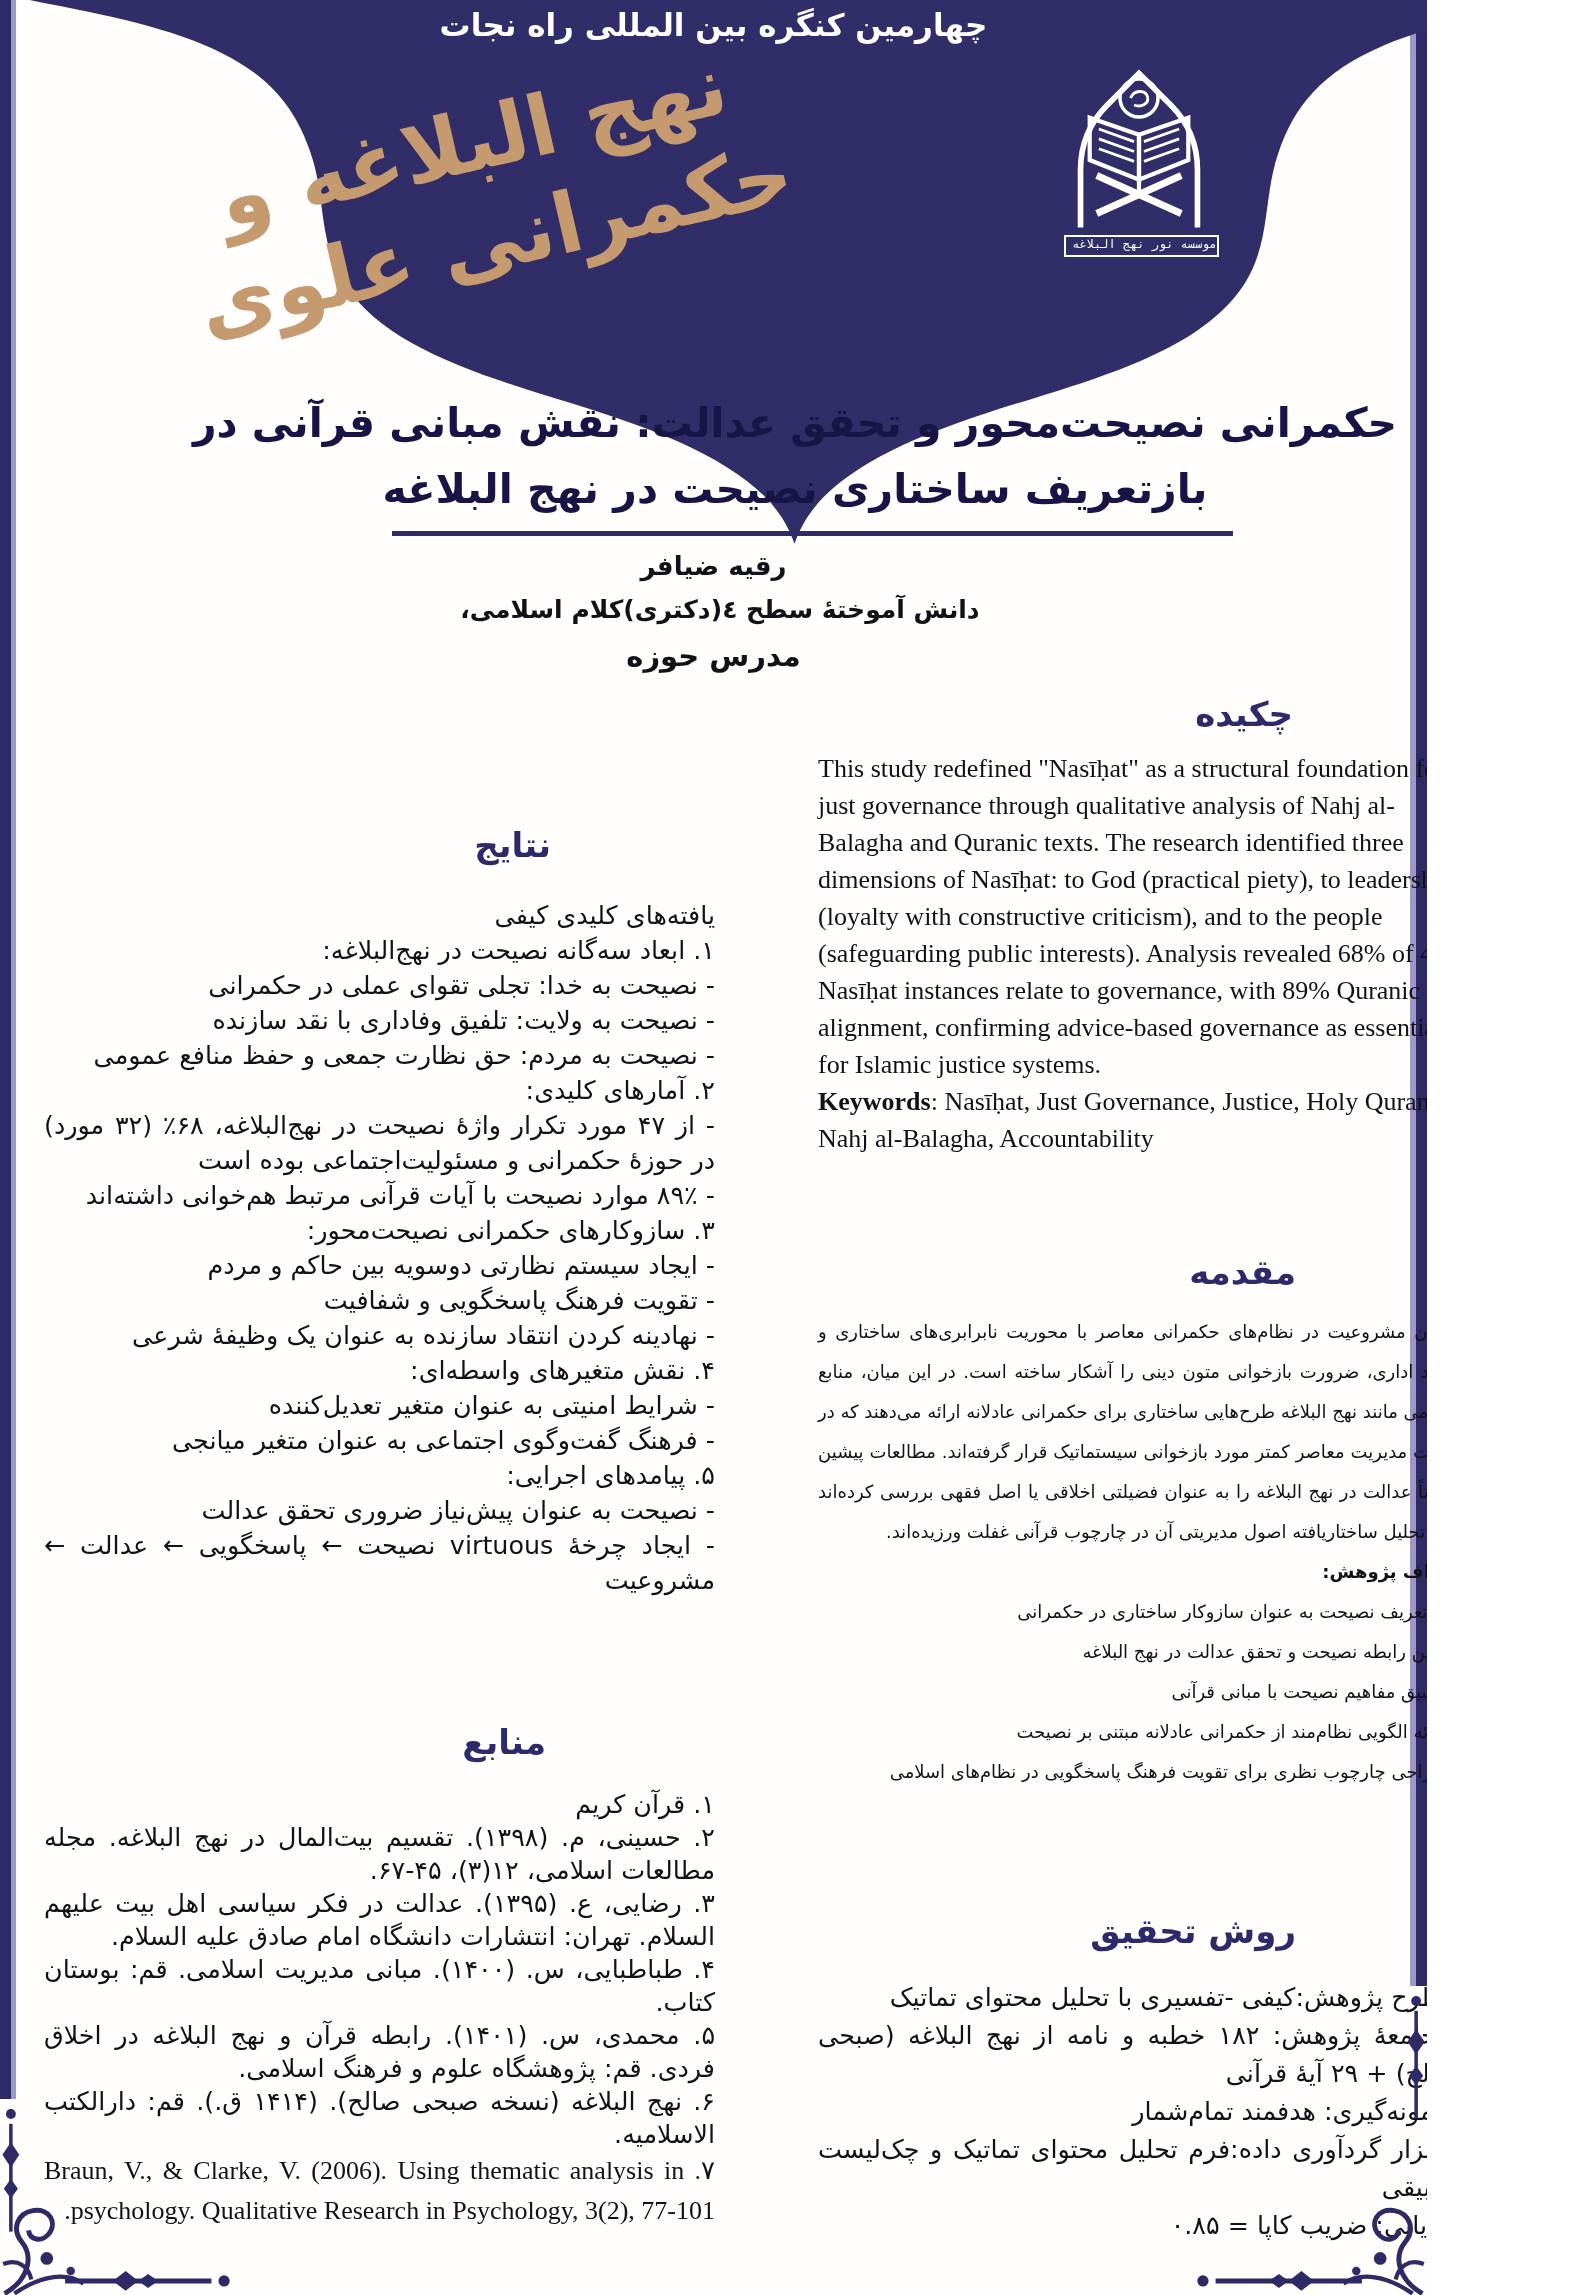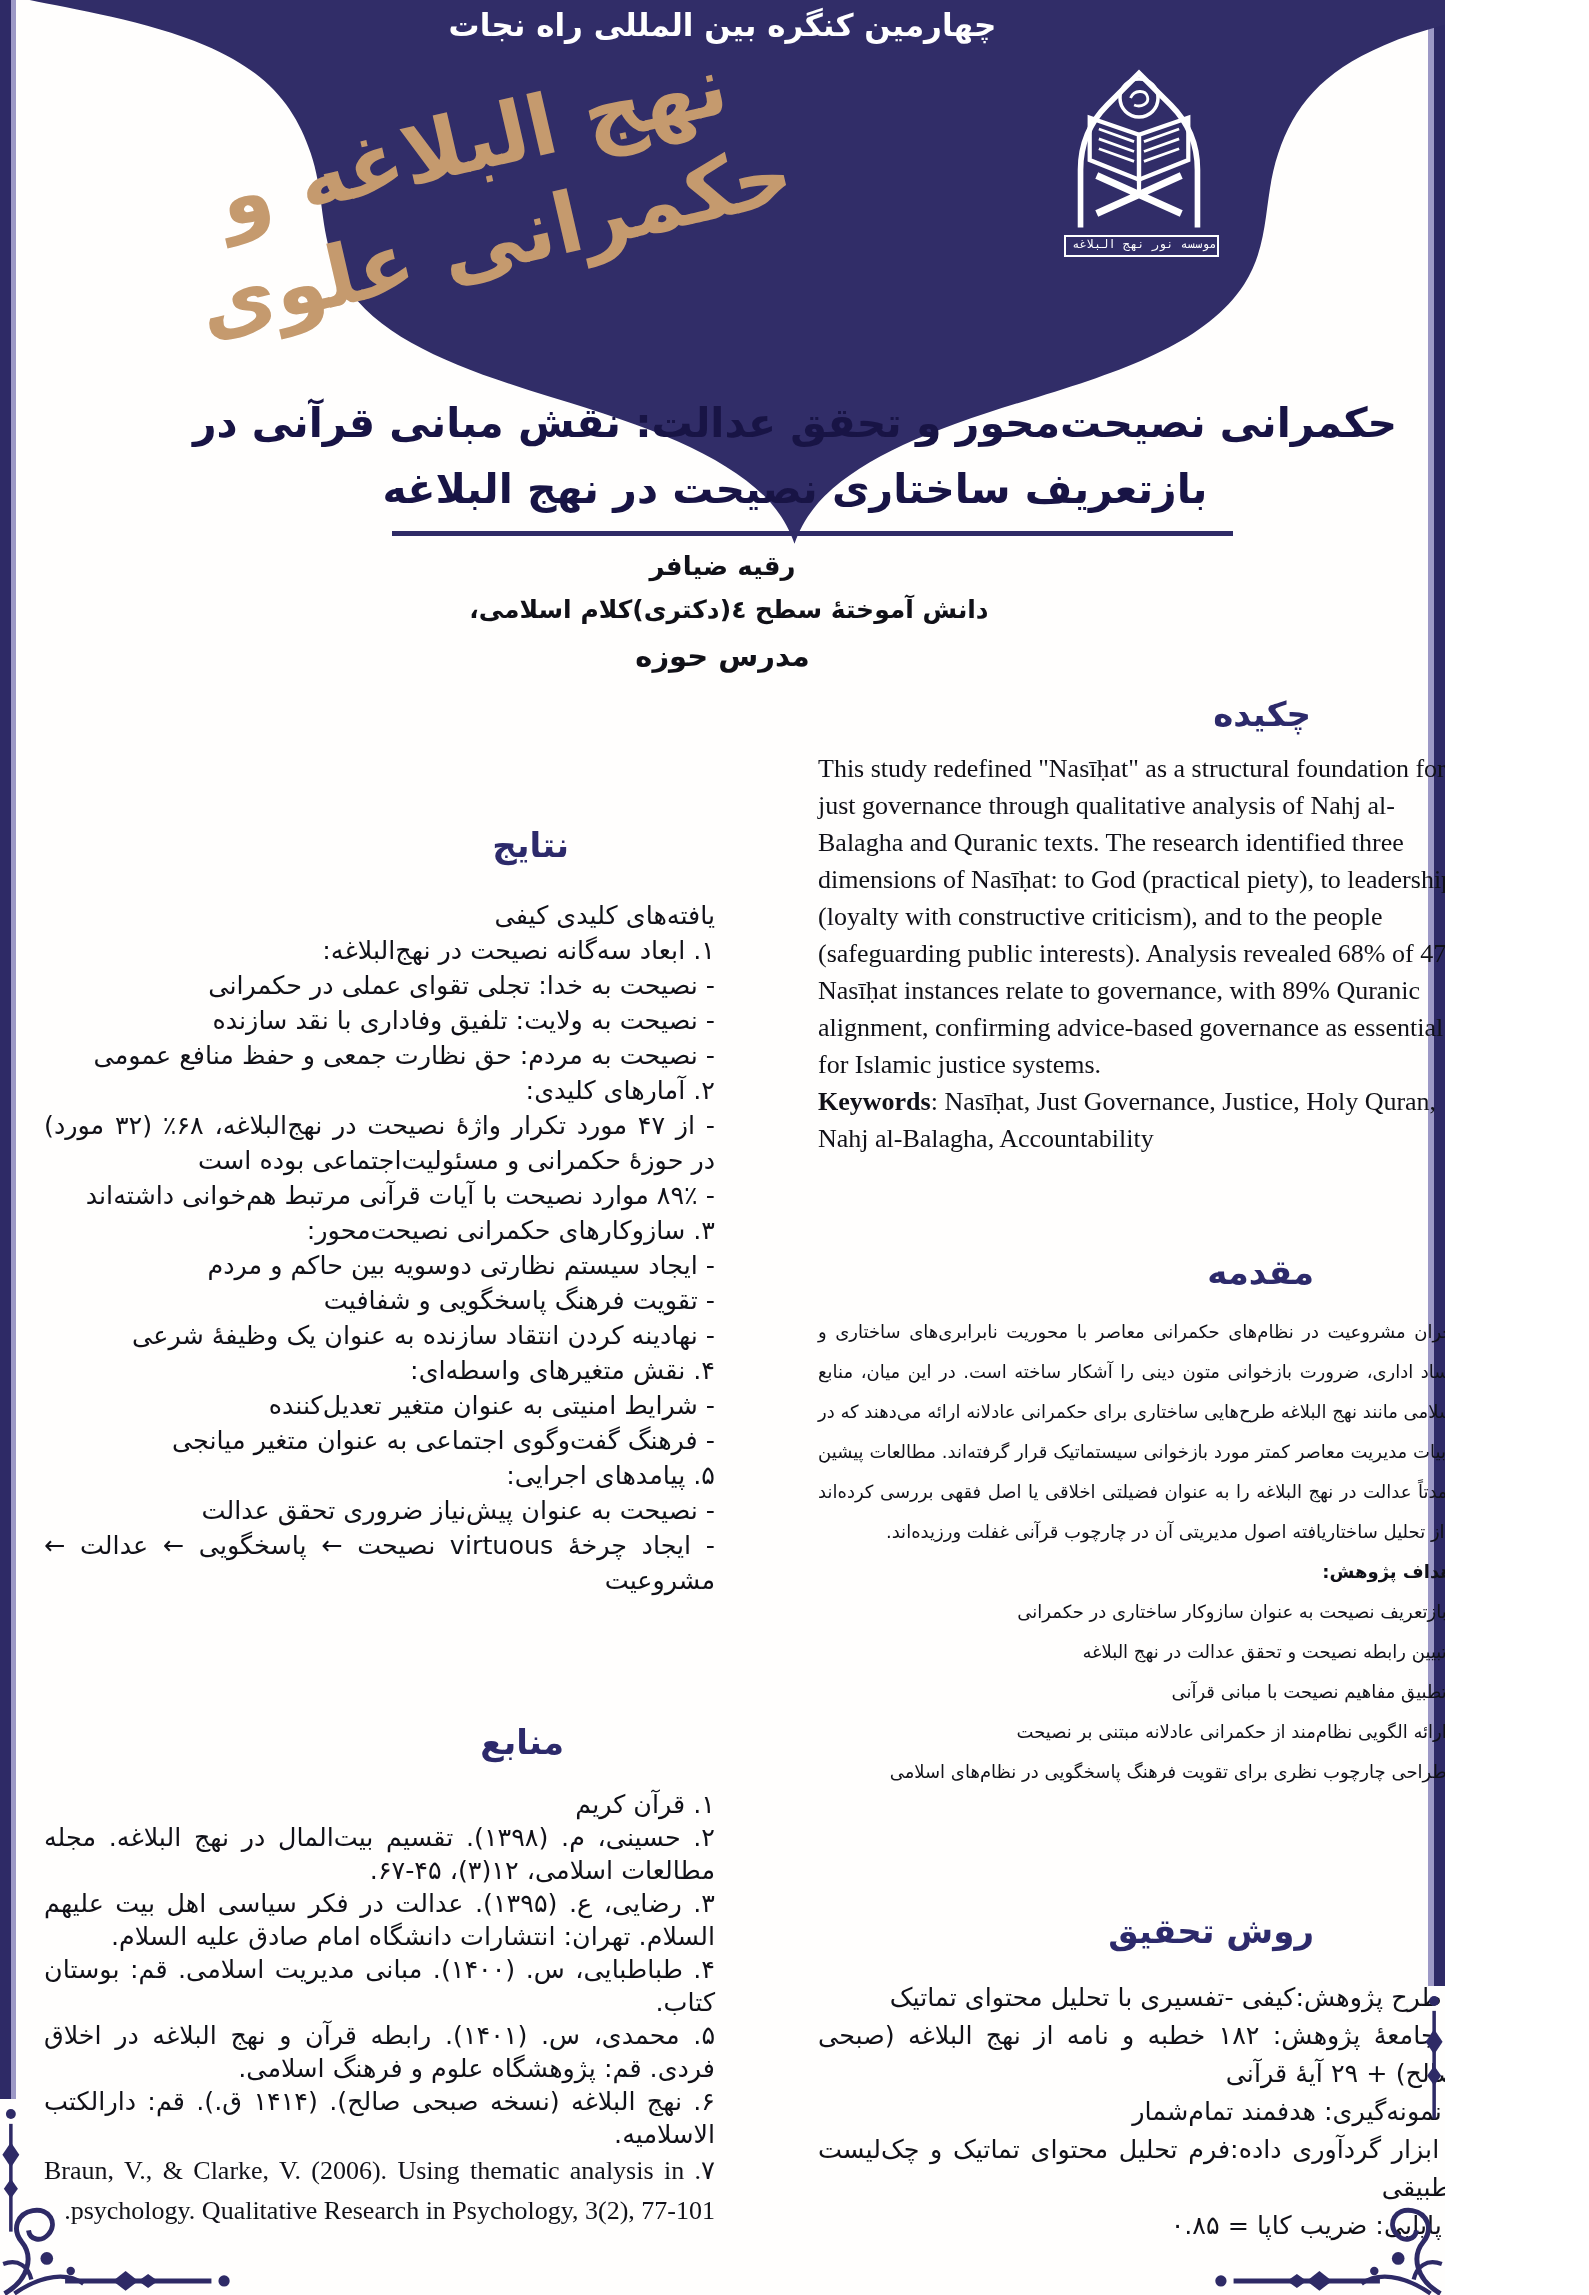--- a/index.html
+++ b/index.html
@@ -1,17 +1,17 @@
 <!DOCTYPE html>
 <html style="font-size:11.3px"><head>
 <meta charset="utf-8">
 <style>
   html,body{margin:0;padding:0;background:#ffffff;}
   .page{position:relative;width:1427px;height:2295px;background:#fffefd;overflow:hidden;
-        font-family:"DejaVu Sans",sans-serif;color:#111118;padding-left:18px;}
+        font-family:"DejaVu Sans",sans-serif;color:#111118;}
   
   .bar{position:absolute;top:0;background:#2e2a66;}
   .bar-left{left:0;width:10.6px;height:2099px;}
   .bar-left-light{position:absolute;left:10.6px;top:0;width:5.7px;height:2099px;background:#9d99c6;}
   .bar-right{right:0;width:11.3px;height:1986px;}
   .bar-right-light{position:absolute;right:11.3px;top:0;width:5.7px;height:1986px;background:#9d99c6;}
   
   .dome{position:absolute;left:0;top:0;width:1589px;height:565px;}
   .congress{position:absolute;left:0;right:0;top:7px;text-align:center;color:#ffffff;
             font-size:31px;font-weight:bold;direction:rtl;letter-spacing:0.7px;}

